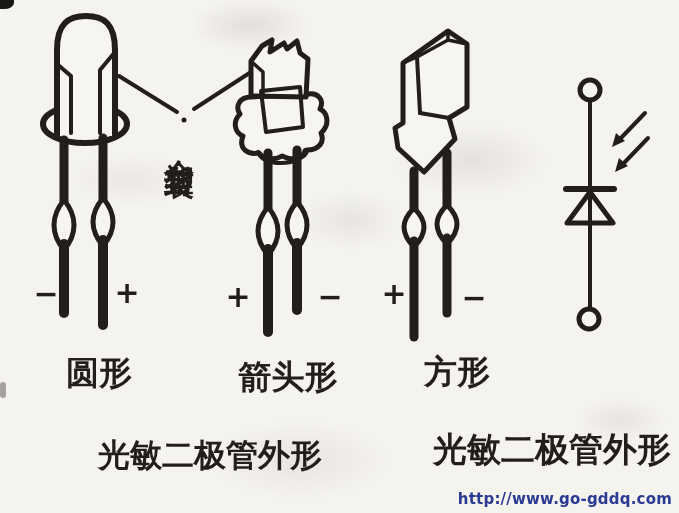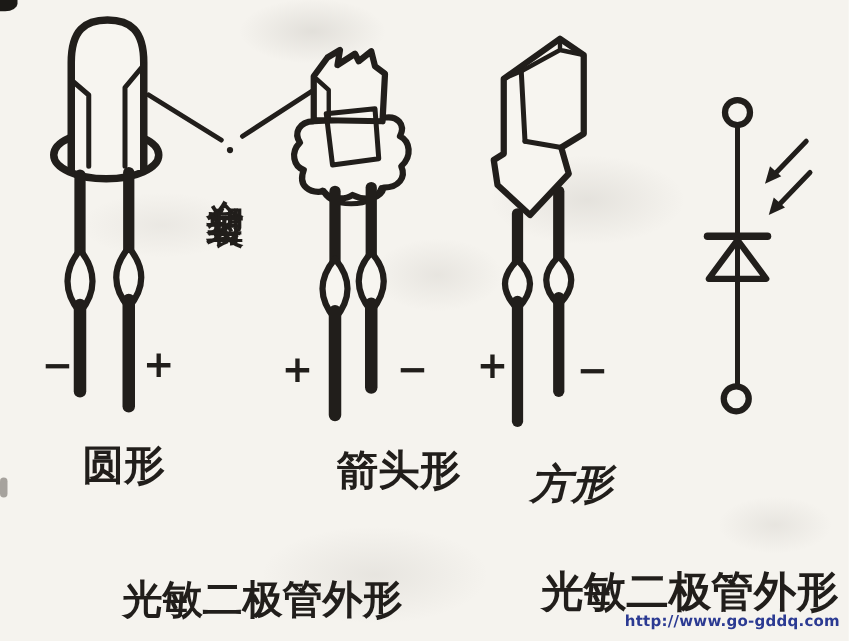--- a/index.html
+++ b/index.html
@@ -12,29 +12,29 @@
       radial-gradient(ellipse 120px 55px at 470px 160px, rgba(110,104,96,.12), transparent 65%),
       radial-gradient(ellipse 80px 45px at 350px 220px, rgba(110,104,96,.10), transparent 65%),
       radial-gradient(ellipse 140px 60px at 300px 460px, rgba(110,104,96,.10), transparent 65%),
       radial-gradient(ellipse 70px 35px at 620px 420px, rgba(110,104,96,.10), transparent 65%),
       radial-gradient(ellipse 100px 40px at 130px 180px, rgba(110,104,96,.08), transparent 65%);
   }
   #stage svg{position:absolute;left:0;top:0;}
   .abs{position:absolute;transform:translate(-50%,-50%);white-space:nowrap;}
   .sign{font-size:30px;font-weight:700;color:#211e1b;}
   .shape-label{font-size:33px;font-weight:700;color:#211e1b;}
-  .caption{font-weight:700;color:#211e1b;margin-top:24px;}
+  .caption{font-weight:700;color:#211e1b;}
   .vlabel{
     position:absolute;left:161px;top:135px;
     writing-mode:vertical-rl;text-orientation:upright;
     font-size:30px;font-weight:700;color:#211e1b;letter-spacing:3px;line-height:36px;
   }
   .watermark{
     position:absolute;right:7px;top:490px;
-    font-size:12px;font-weight:700;color:#2b3a92;letter-spacing:.2px;
+    font-size:15px;font-weight:700;color:#2b3a92;letter-spacing:.2px;
   }
   .corner-mark{position:absolute;left:0;top:0;width:14px;height:9px;background:#1b1916;border-radius:0 0 70% 0;}
   .edge-smudge{position:absolute;left:0;top:382px;width:6px;height:16px;background:rgba(70,64,57,.45);border-radius:3px;}
 </style>
 </head>
 <body>
 
 <div id="stage">
 
   <svg width="679" height="513" viewBox="0 0 679 513" fill="none" stroke="#211e1b" stroke-linecap="round" stroke-linejoin="round">
@@ -115,21 +115,21 @@
   <div class="vlabel">全塑封装</div>
 
   <div class="abs sign" style="left:46px;top:293px;">−</div>
   <div class="abs sign" style="left:127px;top:292px;">+</div>
   <div class="abs sign" style="left:238px;top:296px;">+</div>
   <div class="abs sign" style="left:330px;top:296px;">−</div>
   <div class="abs sign" style="left:394px;top:293px;">+</div>
   <div class="abs sign" style="left:474px;top:297px;">−</div>
 
   <div class="abs shape-label" style="left:99px;top:373px;text-align:right;">圆形</div>
-  <div class="abs shape-label" style="left:288px;top:377px;margin-left:31px;">箭头形</div>
-  <div class="abs shape-label" style="left:457px;top:388px;font-style:italic;">方形</div>
+  <div class="abs shape-label" style="left:288px;top:377px;">箭头形</div>
+  <div class="abs shape-label" style="left:457px;top:372px;">方形</div>
 
   <div class="abs caption" style="left:210px;top:456px;font-size:32px;">光敏二极管外形</div>
   <div class="abs caption" style="left:552px;top:450px;font-size:34px;">光敏二极管外形</div>
 
   <div class="watermark">http://www.go-gddq.com</div>
 
 </div>
 
 </body></html>

